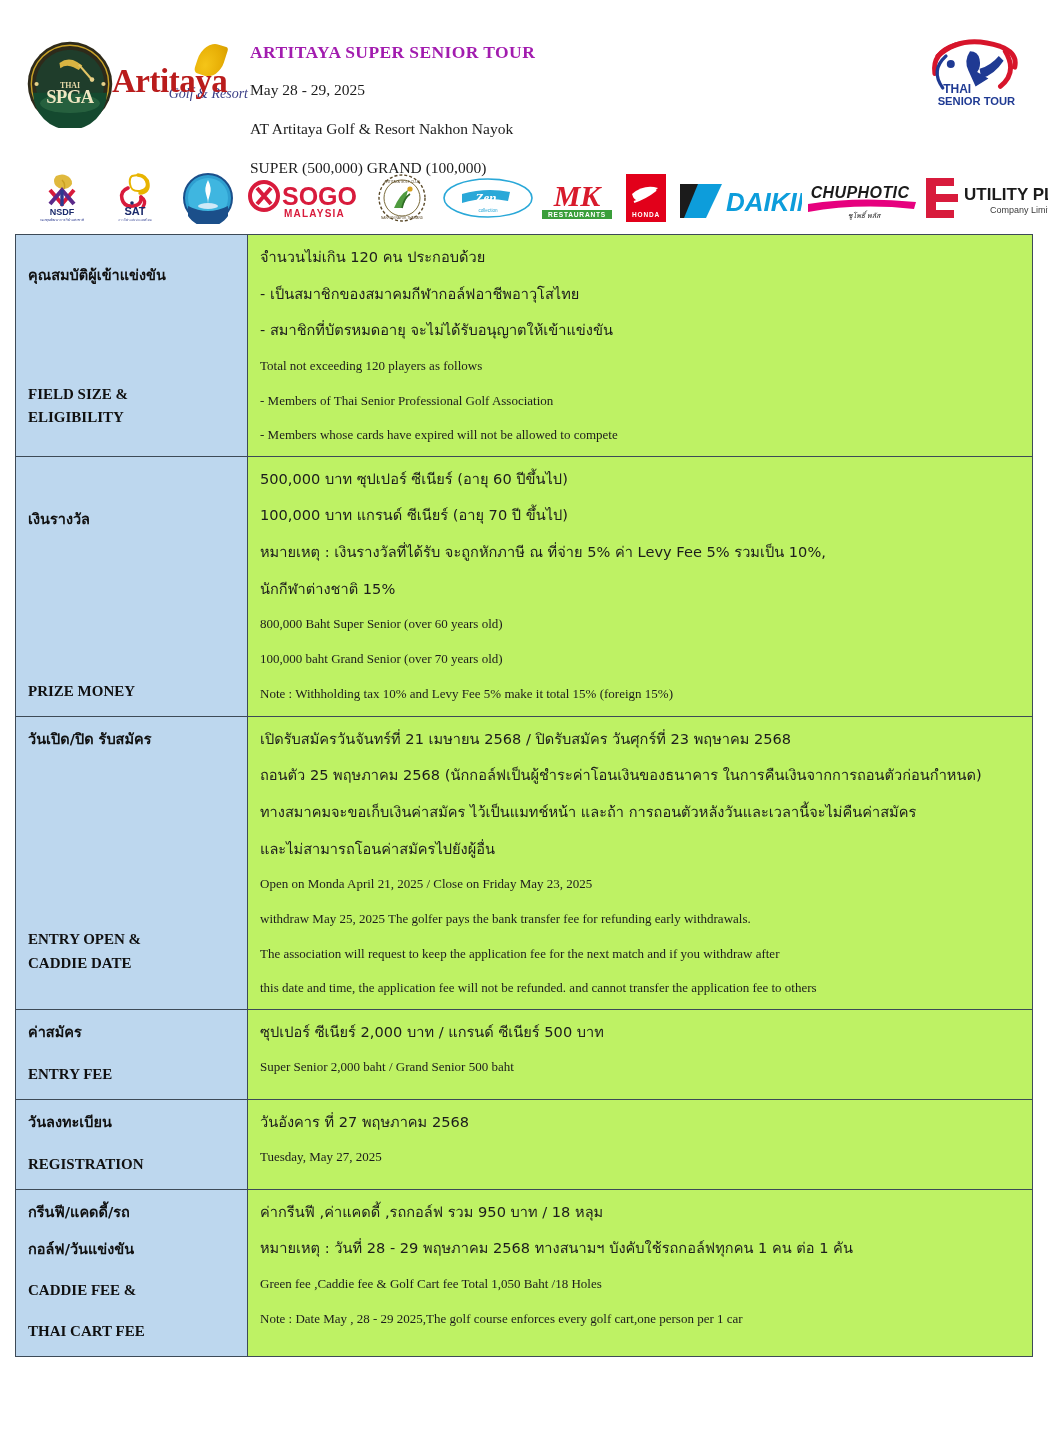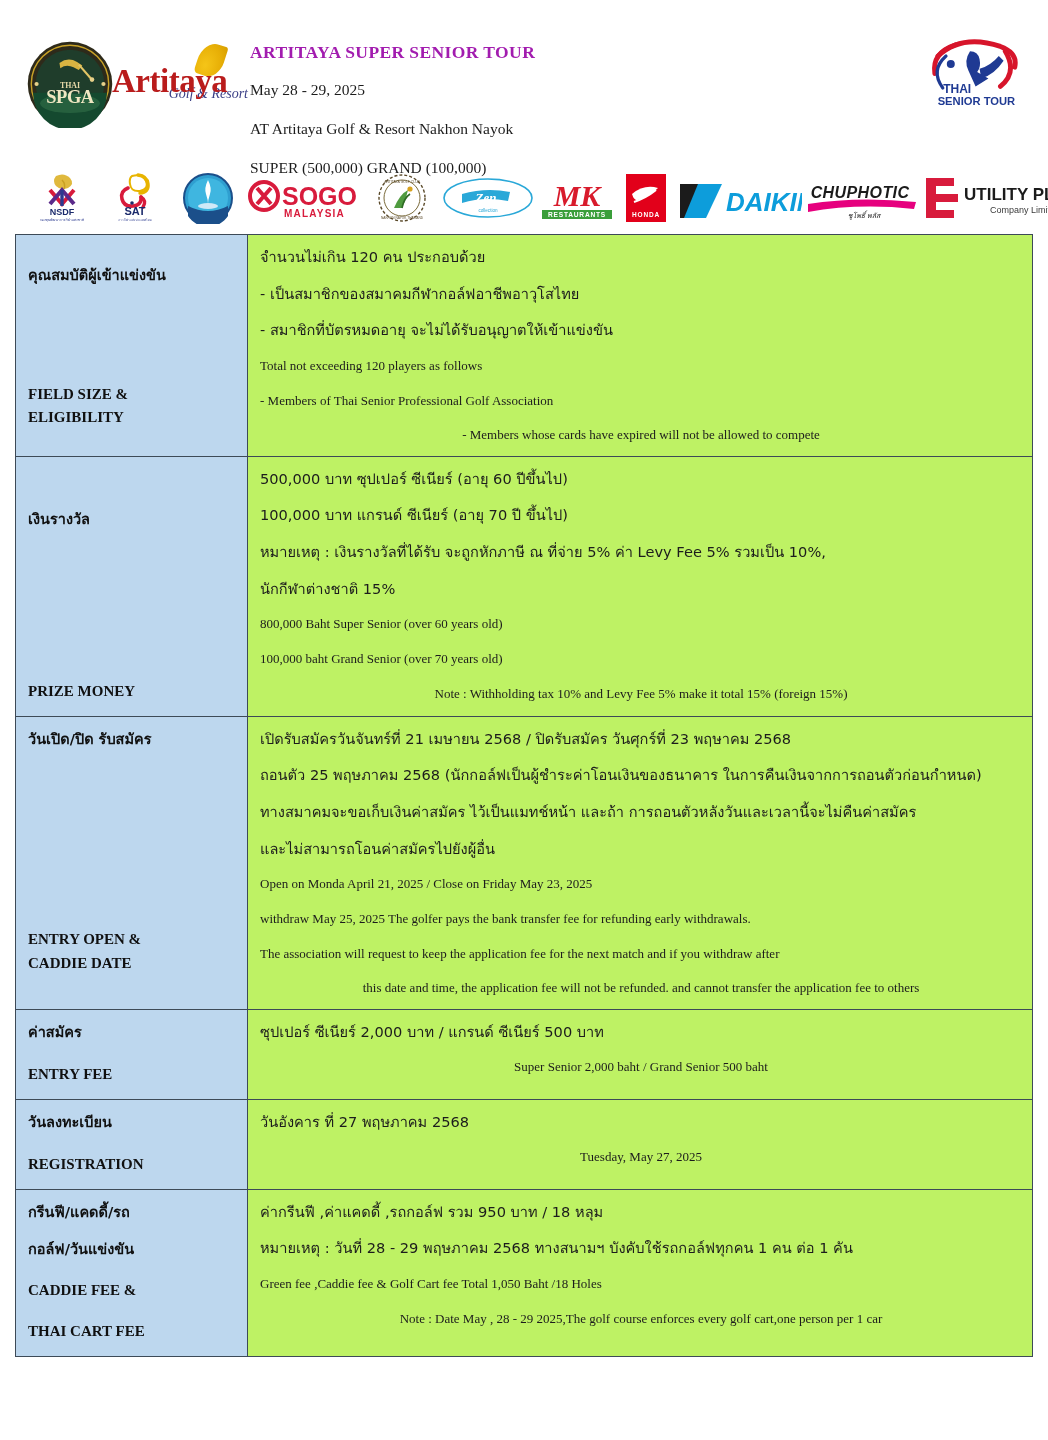--- a/index.html
+++ b/index.html
@@ -166,21 +166,21 @@
   }
 
   .ln {
     font-family: "Liberation Serif", serif;
     font-size: 13px;
     color: #1c1c1c;
     line-height: 1.35;
     margin: 0 0 17px 0;
     white-space: nowrap;
   }
-  .ln:last-child { margin-bottom: 0; text-align: center; }
+  .ln:last-child { margin-bottom: 0; }
   .ln.th {
     font-family: "DejaVu Sans", "Liberation Sans", sans-serif;
     font-size: 14.6px;
   }
 
   
   .lbl-block { display: flex; flex-direction: column; height: 100%; }
   .lbl-gap-sm { height: 40px; }
   .lbl-gap-md { height: 96px; }
   .lbl-gap-lg { height: 150px; }

